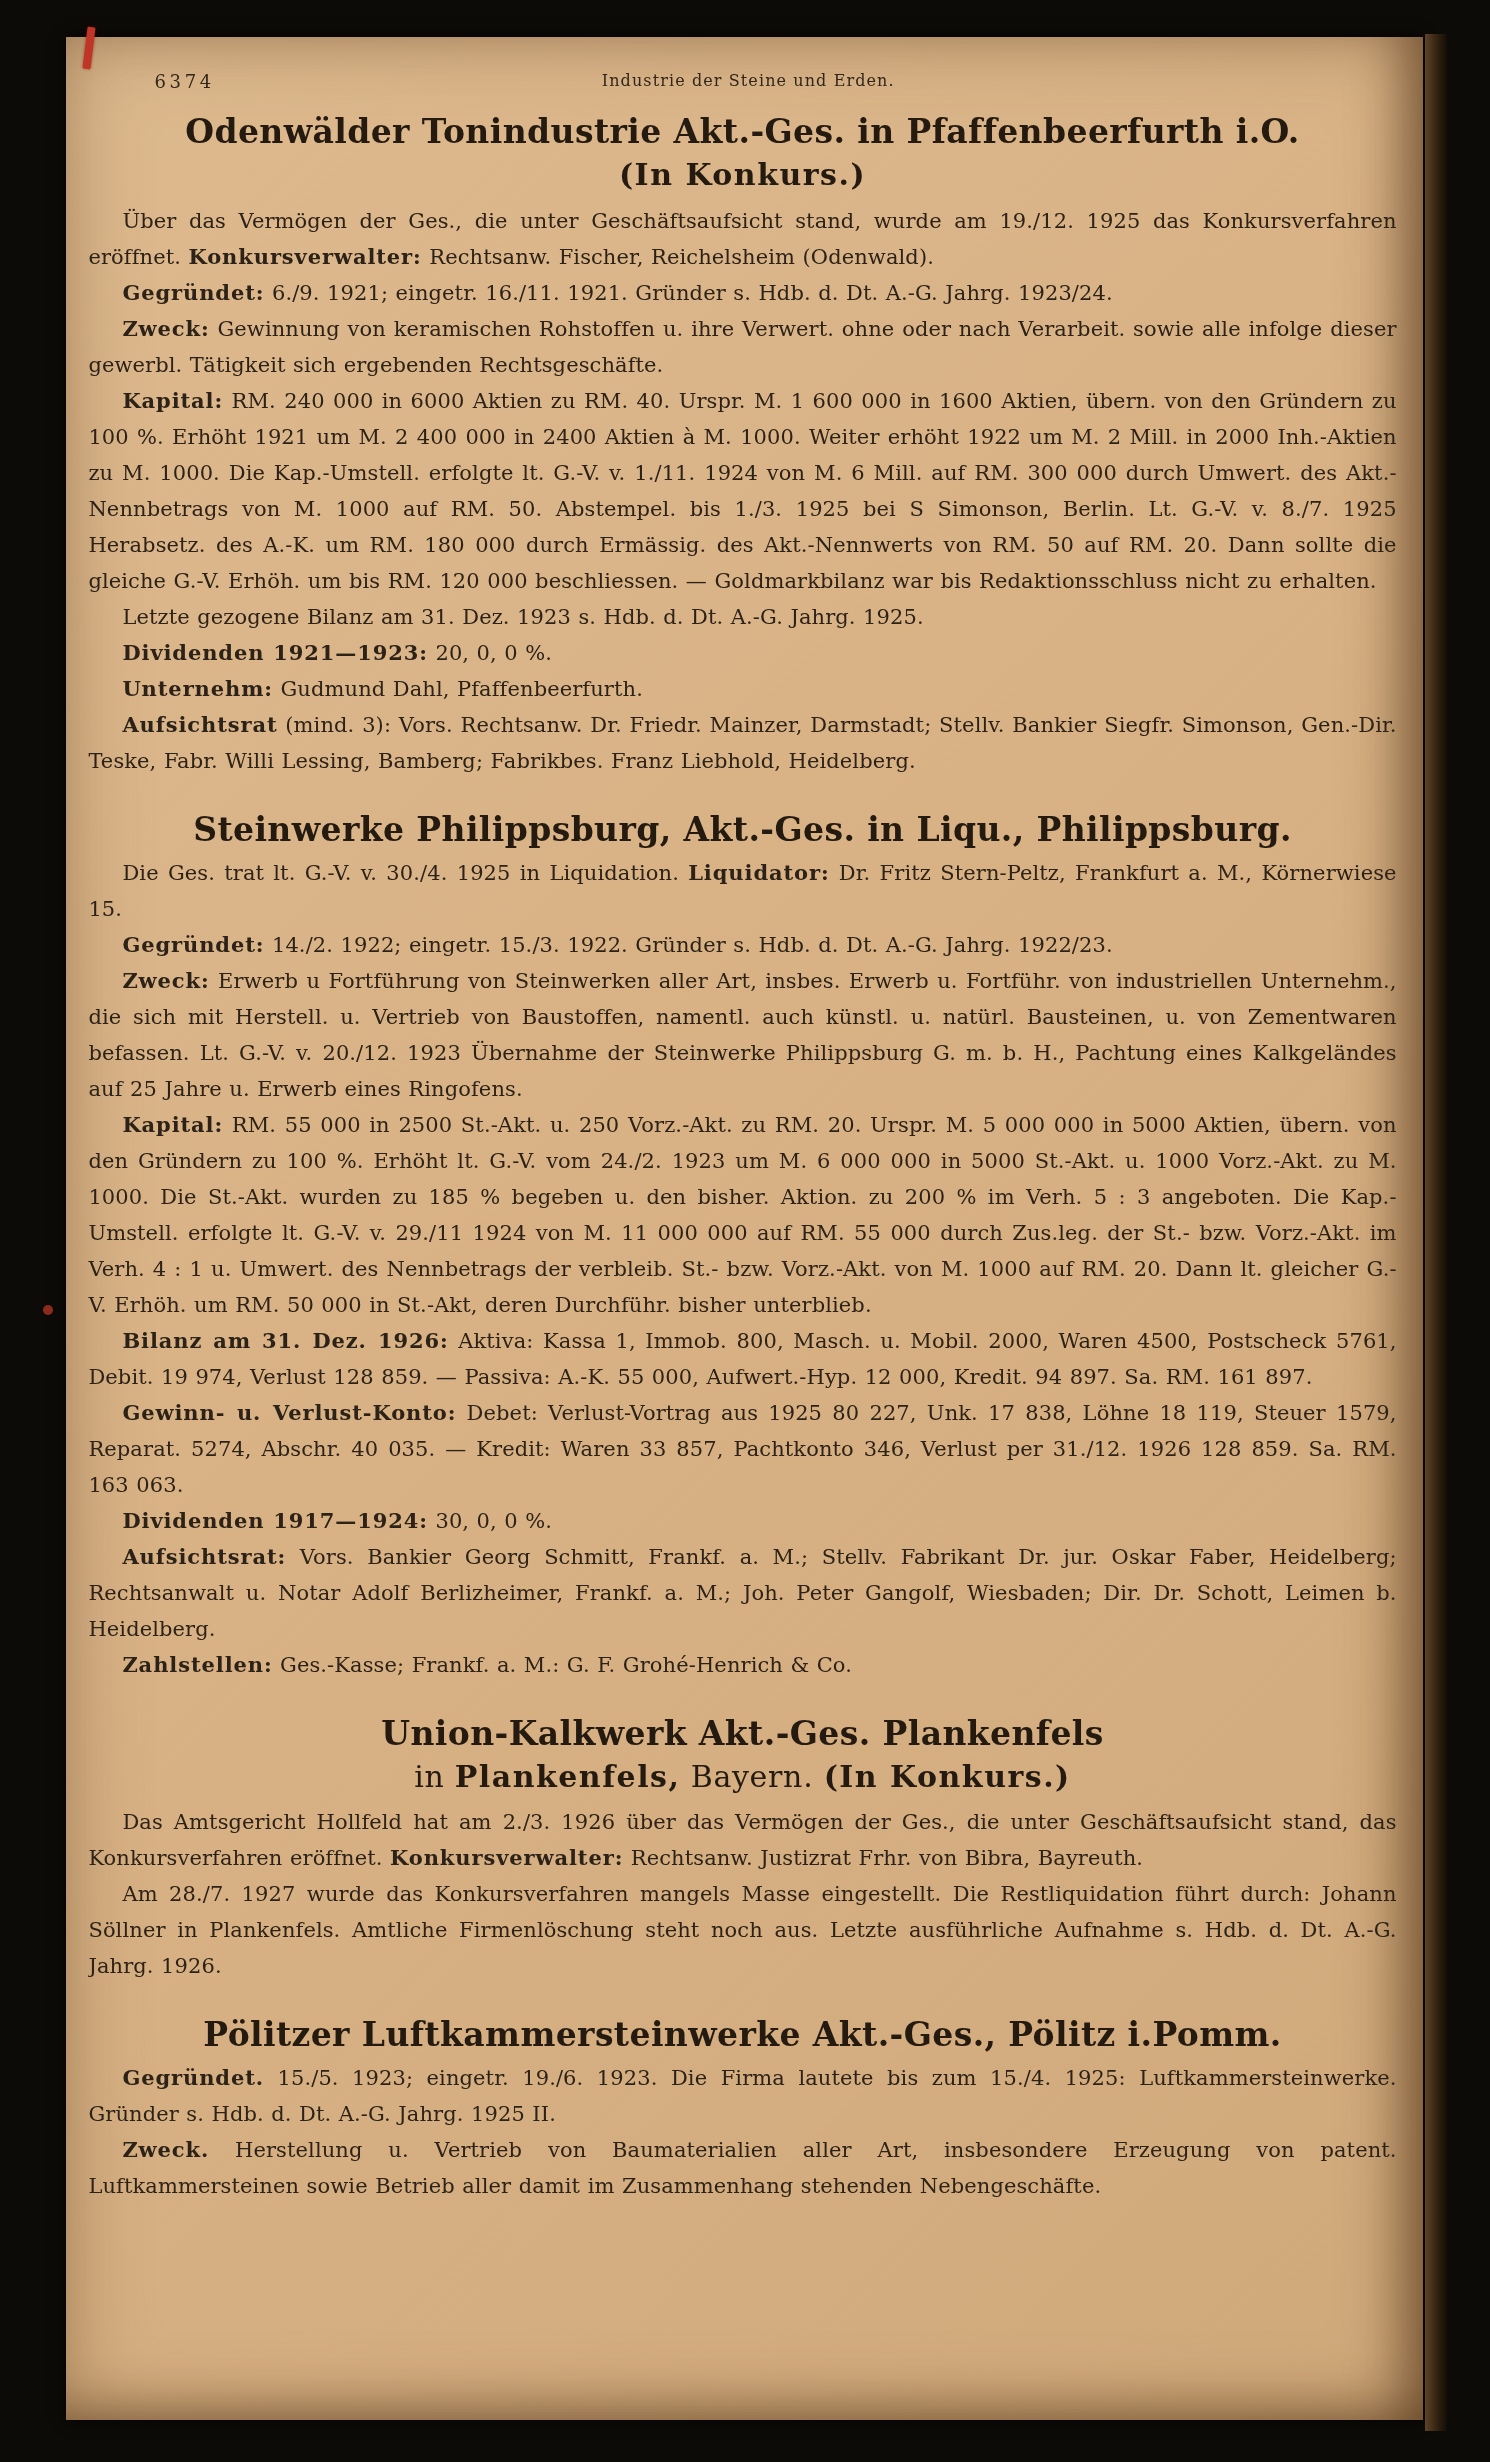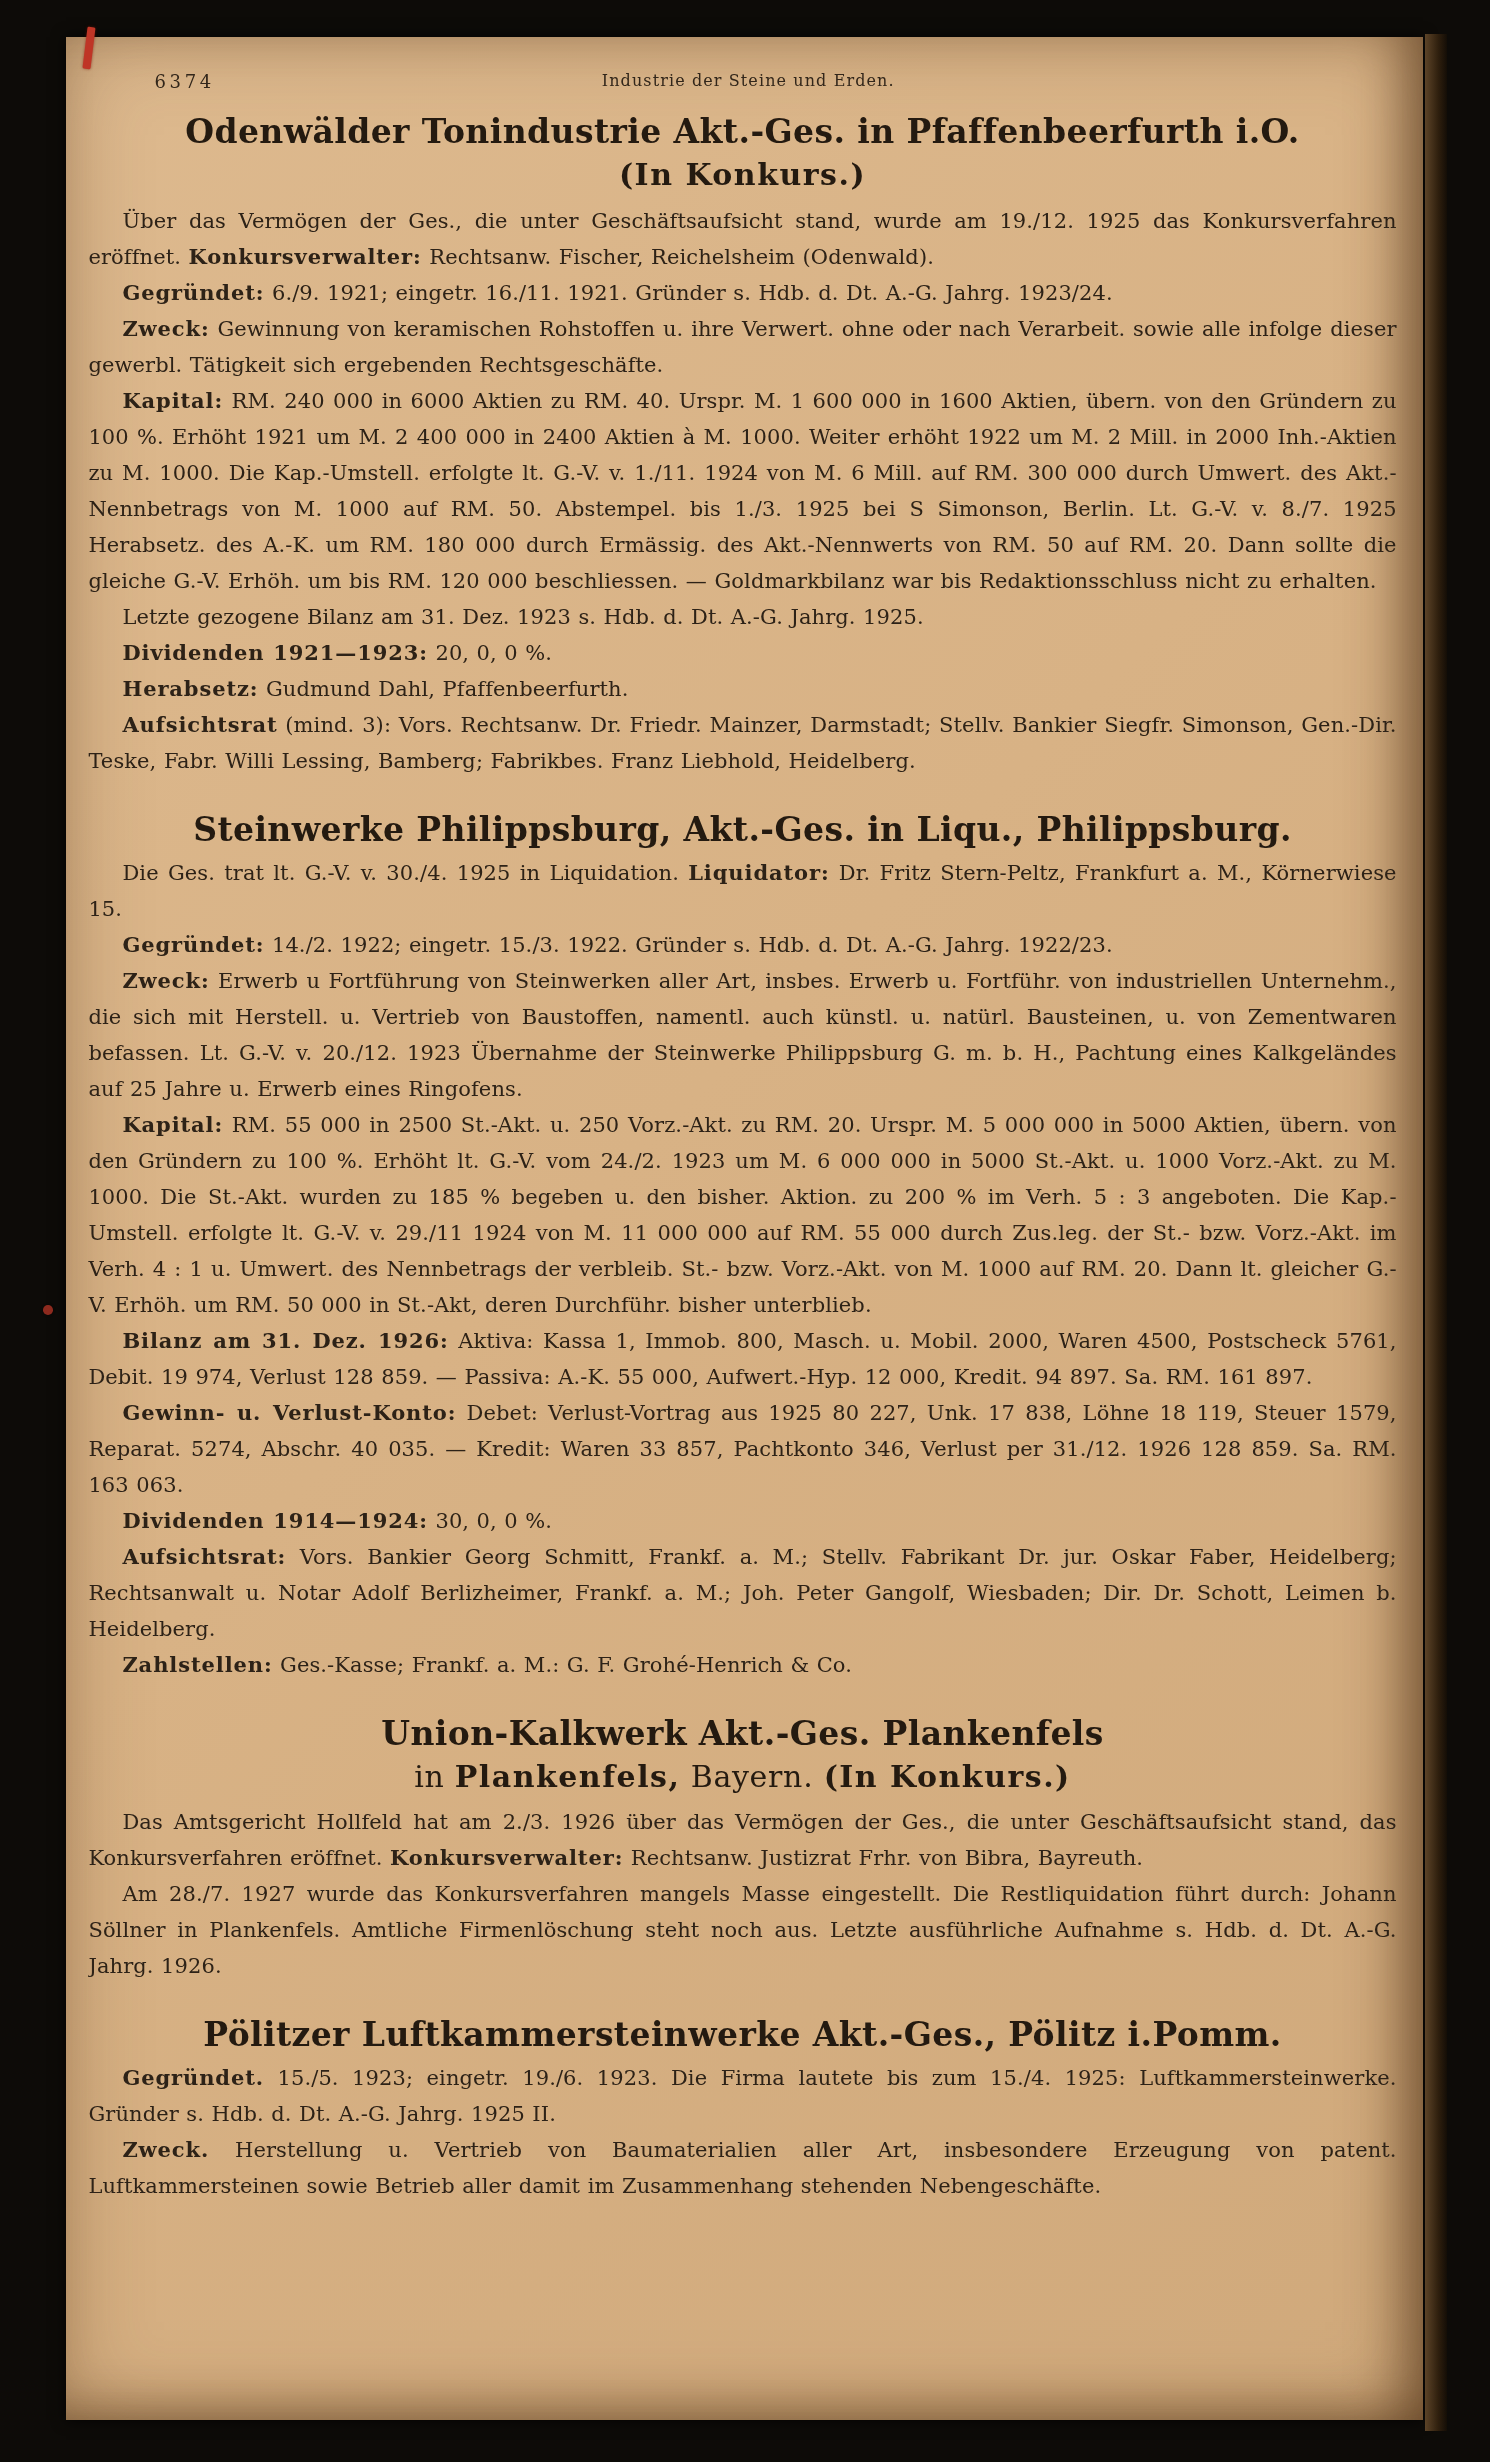--- a/index.html
+++ b/index.html
@@ -84,35 +84,35 @@
       <article class="entry">
         <h2 class="entry-title">Odenwälder Tonindustrie Akt.-Ges. in Pfaffenbeerfurth i.O.</h2>
         <div class="entry-subtitle"><span class="bold">(In Konkurs.)</span></div>
         <div class="paragraphs">
             <p class="para"><span>Über das Vermögen der Ges., die unter Geschäftsaufsicht stand, wurde am 19./12. 1925 das Konkursverfahren eröffnet. </span><span class="bold">Konkursverwalter:</span><span> Rechtsanw. Fischer, Reichelsheim (Odenwald).</span></p>
             <p class="para"><span class="bold">Gegründet:</span><span> 6./9. 1921; eingetr. 16./11. 1921. Gründer s. Hdb. d. Dt. A.-G. Jahrg. 1923/24.</span></p>
             <p class="para"><span class="bold">Zweck:</span><span> Gewinnung von keramischen Rohstoffen u. ihre Verwert. ohne oder nach Verarbeit. sowie alle infolge dieser gewerbl. Tätigkeit sich ergebenden Rechtsgeschäfte.</span></p>
             <p class="para"><span class="bold">Kapital:</span><span> RM. 240 000 in 6000 Aktien zu RM. 40. Urspr. M. 1 600 000 in 1600 Aktien, übern. von den Gründern zu 100 %. Erhöht 1921 um M. 2 400 000 in 2400 Aktien à M. 1000. Weiter erhöht 1922 um M. 2 Mill. in 2000 Inh.-Aktien zu M. 1000. Die Kap.-Umstell. erfolgte lt. G.-V. v. 1./11. 1924 von M. 6 Mill. auf RM. 300 000 durch Umwert. des Akt.-Nennbetrags von M. 1000 auf RM. 50. Abstempel. bis 1./3. 1925 bei S Simonson, Berlin. Lt. G.-V. v. 8./7. 1925 Herabsetz. des A.-K. um RM. 180 000 durch Ermässig. des Akt.-Nennwerts von RM. 50 auf RM. 20. Dann sollte die gleiche G.-V. Erhöh. um bis RM. 120 000 beschliessen. — Goldmarkbilanz war bis Redaktionsschluss nicht zu erhalten.</span></p>
             <p class="para"><span>Letzte gezogene Bilanz am 31. Dez. 1923 s. Hdb. d. Dt. A.-G. Jahrg. 1925.</span></p>
             <p class="para"><span class="bold">Dividenden 1921—1923:</span><span> 20, 0, 0 %.</span></p>
-            <p class="para"><span class="bold">Herabsetz:</span><span> Gudmund Dahl, Pfaffenbeerfurth.</span></p>
+            <p class="para"><span class="bold">Unternehm:</span><span> Gudmund Dahl, Pfaffenbeerfurth.</span></p>
             <p class="para"><span class="bold">Aufsichtsrat</span><span> (mind. 3): Vors. Rechtsanw. Dr. Friedr. Mainzer, Darmstadt; Stellv. Bankier Siegfr. Simonson, Gen.-Dir. Teske, Fabr. Willi Lessing, Bamberg; Fabrikbes. Franz Liebhold, Heidelberg.</span></p>
           </div>
       </article>
 
       <article class="entry">
         <h2 class="entry-title">Steinwerke Philippsburg, Akt.-Ges. in Liqu., Philippsburg.</h2>
         <div class="paragraphs">
             <p class="para"><span>Die Ges. trat lt. G.-V. v. 30./4. 1925 in Liquidation. </span><span class="bold">Liquidator:</span><span> Dr. Fritz Stern-Peltz, Frankfurt a. M., Körnerwiese 15.</span></p>
             <p class="para"><span class="bold">Gegründet:</span><span> 14./2. 1922; eingetr. 15./3. 1922. Gründer s. Hdb. d. Dt. A.-G. Jahrg. 1922/23.</span></p>
             <p class="para"><span class="bold">Zweck:</span><span> Erwerb u Fortführung von Steinwerken aller Art, insbes. Erwerb u. Fortführ. von industriellen Unternehm., die sich mit Herstell. u. Vertrieb von Baustoffen, namentl. auch künstl. u. natürl. Bausteinen, u. von Zementwaren befassen. Lt. G.-V. v. 20./12. 1923 Übernahme der Steinwerke Philippsburg G. m. b. H., Pachtung eines Kalkgeländes auf 25 Jahre u. Erwerb eines Ringofens.</span></p>
             <p class="para"><span class="bold">Kapital:</span><span> RM. 55 000 in 2500 St.-Akt. u. 250 Vorz.-Akt. zu RM. 20. Urspr. M. 5 000 000 in 5000 Aktien, übern. von den Gründern zu 100 %. Erhöht lt. G.-V. vom 24./2. 1923 um M. 6 000 000 in 5000 St.-Akt. u. 1000 Vorz.-Akt. zu M. 1000. Die St.-Akt. wurden zu 185 % begeben u. den bisher. Aktion. zu 200 % im Verh. 5 : 3 angeboten. Die Kap.-Umstell. erfolgte lt. G.-V. v. 29./11 1924 von M. 11 000 000 auf RM. 55 000 durch Zus.leg. der St.- bzw. Vorz.-Akt. im Verh. 4 : 1 u. Umwert. des Nennbetrags der verbleib. St.- bzw. Vorz.-Akt. von M. 1000 auf RM. 20. Dann lt. gleicher G.-V. Erhöh. um RM. 50 000 in St.-Akt, deren Durchführ. bisher unterblieb.</span></p>
             <p class="para"><span class="bold">Bilanz am 31. Dez. 1926:</span><span> Aktiva: Kassa 1, Immob. 800, Masch. u. Mobil. 2000, Waren 4500, Postscheck 5761, Debit. 19 974, Verlust 128 859. — Passiva: A.-K. 55 000, Aufwert.-Hyp. 12 000, Kredit. 94 897. Sa. RM. 161 897.</span></p>
             <p class="para"><span class="bold">Gewinn- u. Verlust-Konto:</span><span> Debet: Verlust-Vortrag aus 1925 80 227, Unk. 17 838, Löhne 18 119, Steuer 1579, Reparat. 5274, Abschr. 40 035. — Kredit: Waren 33 857, Pachtkonto 346, Verlust per 31./12. 1926 128 859. Sa. RM. 163 063.</span></p>
-            <p class="para"><span class="bold">Dividenden 1914—1924:</span><span> 30, 0, 0 %.</span></p>
+            <p class="para"><span class="bold">Dividenden 1917—1924:</span><span> 30, 0, 0 %.</span></p>
             <p class="para"><span class="bold">Aufsichtsrat:</span><span> Vors. Bankier Georg Schmitt, Frankf. a. M.; Stellv. Fabrikant Dr. jur. Oskar Faber, Heidelberg; Rechtsanwalt u. Notar Adolf Berlizheimer, Frankf. a. M.; Joh. Peter Gangolf, Wiesbaden; Dir. Dr. Schott, Leimen b. Heidelberg.</span></p>
             <p class="para"><span class="bold">Zahlstellen:</span><span> Ges.-Kasse; Frankf. a. M.: G. F. Grohé-Henrich &amp; Co.</span></p>
           </div>
       </article>
 
       <article class="entry">
         <h2 class="entry-title">Union-Kalkwerk Akt.-Ges. Plankenfels</h2>
         <div class="entry-subtitle"><span>in </span><span class="bold">Plankenfels,</span><span> Bayern. </span><span class="bold">(In Konkurs.)</span></div>
         <div class="paragraphs">
             <p class="para"><span>Das Amtsgericht Hollfeld hat am 2./3. 1926 über das Vermögen der Ges., die unter Geschäftsaufsicht stand, das Konkursverfahren eröffnet. </span><span class="bold">Konkursverwalter:</span><span> Rechtsanw. Justizrat Frhr. von Bibra, Bayreuth.</span></p>

